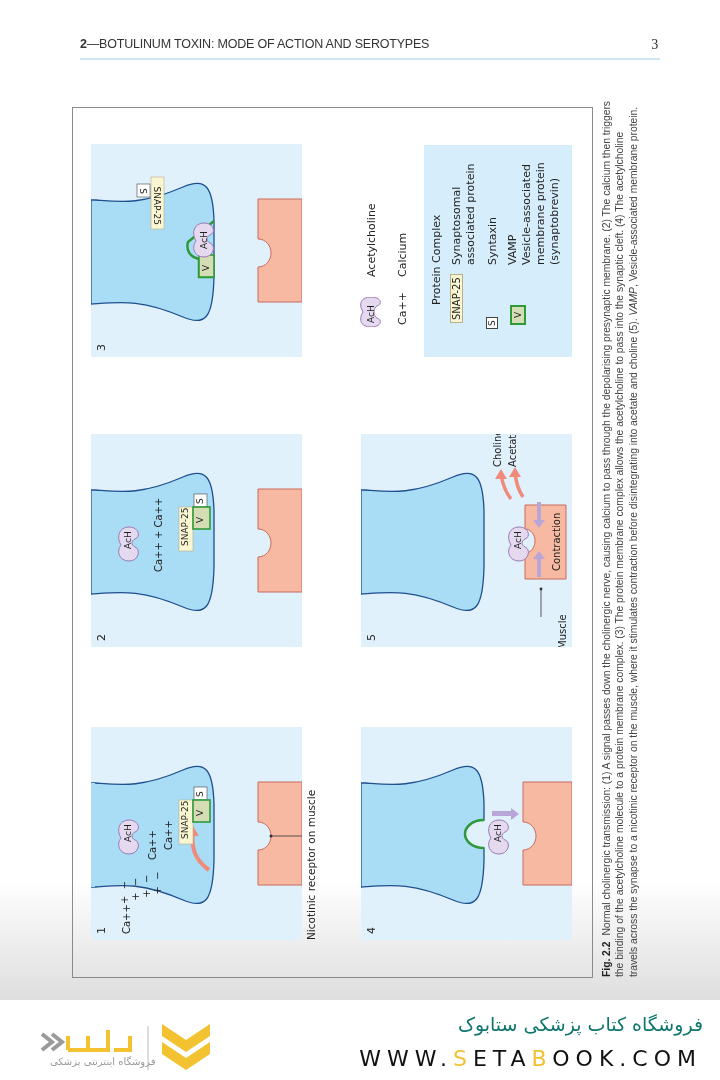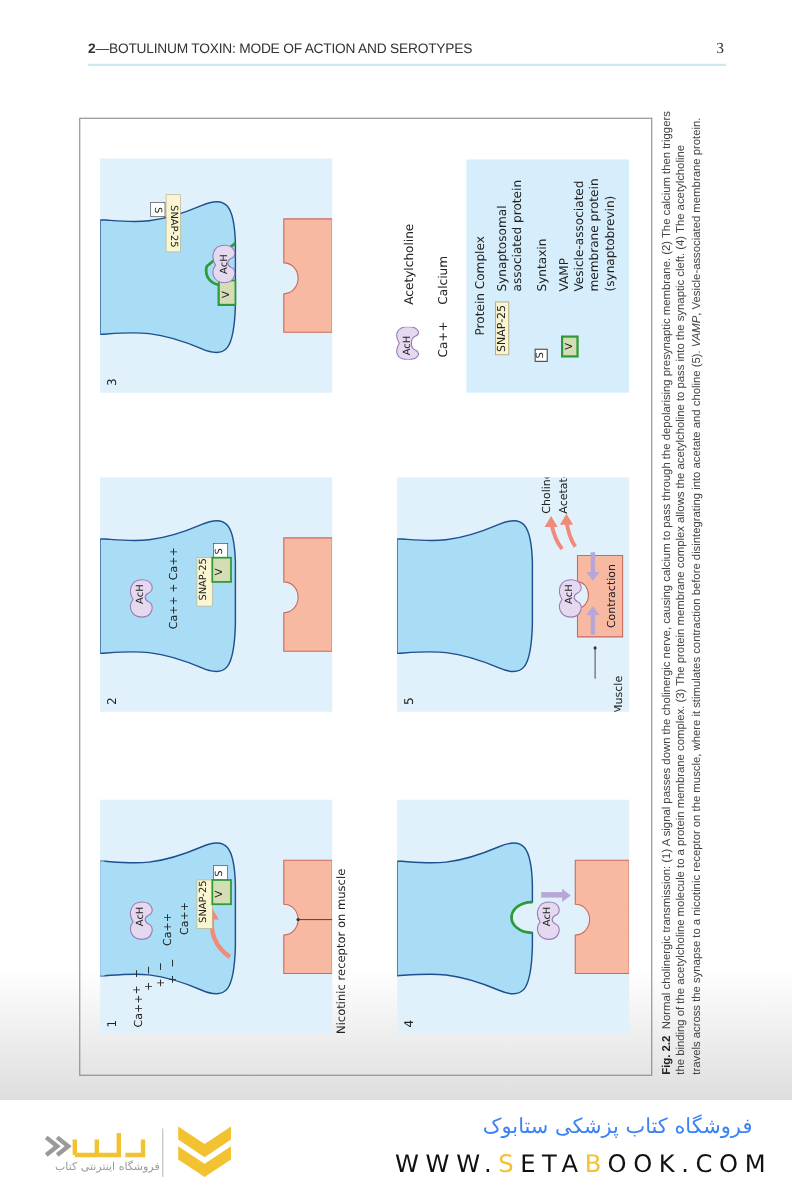--- a/index.html
+++ b/index.html
@@ -44,21 +44,21 @@
 
   .caption {
     position: absolute; left: 600px; top: 977px; width: 877px; height: 60px;
     transform-origin: 0 0; transform: rotate(-90deg);
     font-size: 10.4px; line-height: 13.4px; color: #444; letter-spacing: -0.05px;
   }
   .caption .fig-label { font-weight: bold; color: #222; margin-right: 6px; }
 
   .footer-logo { position: absolute; left: 38px; top: 1020px; width: 240px; height: 55px; }
   .footer-store {
-    position: absolute; right: 36px; top: 1013px; font-size: 19px; color: #3b82f6;
+    position: absolute; right: 17px; top: 1013px; font-size: 19px; color: #0f766e;
     font-family: "DejaVu Sans", sans-serif; direction: rtl;
   }
   .footer-url {
     position: absolute; right: 18px; top: 1046px; font-size: 22px; color: #111;
     letter-spacing: 6px; font-family: "DejaVu Sans", sans-serif;
   }
   .footer-url .hl { color: #f2c230; }
 </style>
 </head>
 <body>
@@ -213,18 +213,18 @@
   <svg width="240" height="55" viewBox="0 0 240 55">
     <path d="M4,14 L14,22 L4,30" fill="none" stroke="#9a9a9a" stroke-width="4"></path>
     <path d="M14,14 L24,22 L14,30" fill="none" stroke="#9a9a9a" stroke-width="4"></path>
     <rect x="28" y="12" width="64" height="20" fill="none" stroke="#f2c230" stroke-width="0"></rect>
     <path d="M30,30 L30,16 M30,30 L50,30 L50,16 M50,30 L70,30 L70,10 M76,30 L92,30 L92,16" fill="none" stroke="#f2c230" stroke-width="4"></path>
     <path d="M50,30 L30,30" stroke="#9a9a9a" stroke-width="0"></path>
     <line x1="110" y1="6" x2="110" y2="50" stroke="#bbb" stroke-width="1"></line>
     <path d="M124,4 L148,20 L172,4 L172,16 L148,32 L124,16 Z" fill="#f2c230"></path>
     <path d="M124,22 L148,38 L172,22 L172,34 L148,50 L124,34 Z" fill="#f2c230"></path>
   </svg>
-  <div style="position:absolute; left:12px; top:36px; font-size:10px; color:#9a9a9a; direction:rtl; font-family:'DejaVu Sans', sans-serif;">فروشگاه اینترنتی کتاب</div>
+  <div style="position:absolute; left:12px; top:36px; font-size:10px; color:#9a9a9a; direction:rtl; font-family:'DejaVu Sans', sans-serif;">فروشگاه اینترنتی پزشکی</div>
 </div>
 <div class="footer-store">فروشگاه کتاب پزشکی ستابوک</div>
 <div class="footer-url">
   <span>WWW.</span><span class="hl">S</span><span>ETA</span><span class="hl">B</span><span>OOK.COM</span>
 </div>
 
 </body></html>

